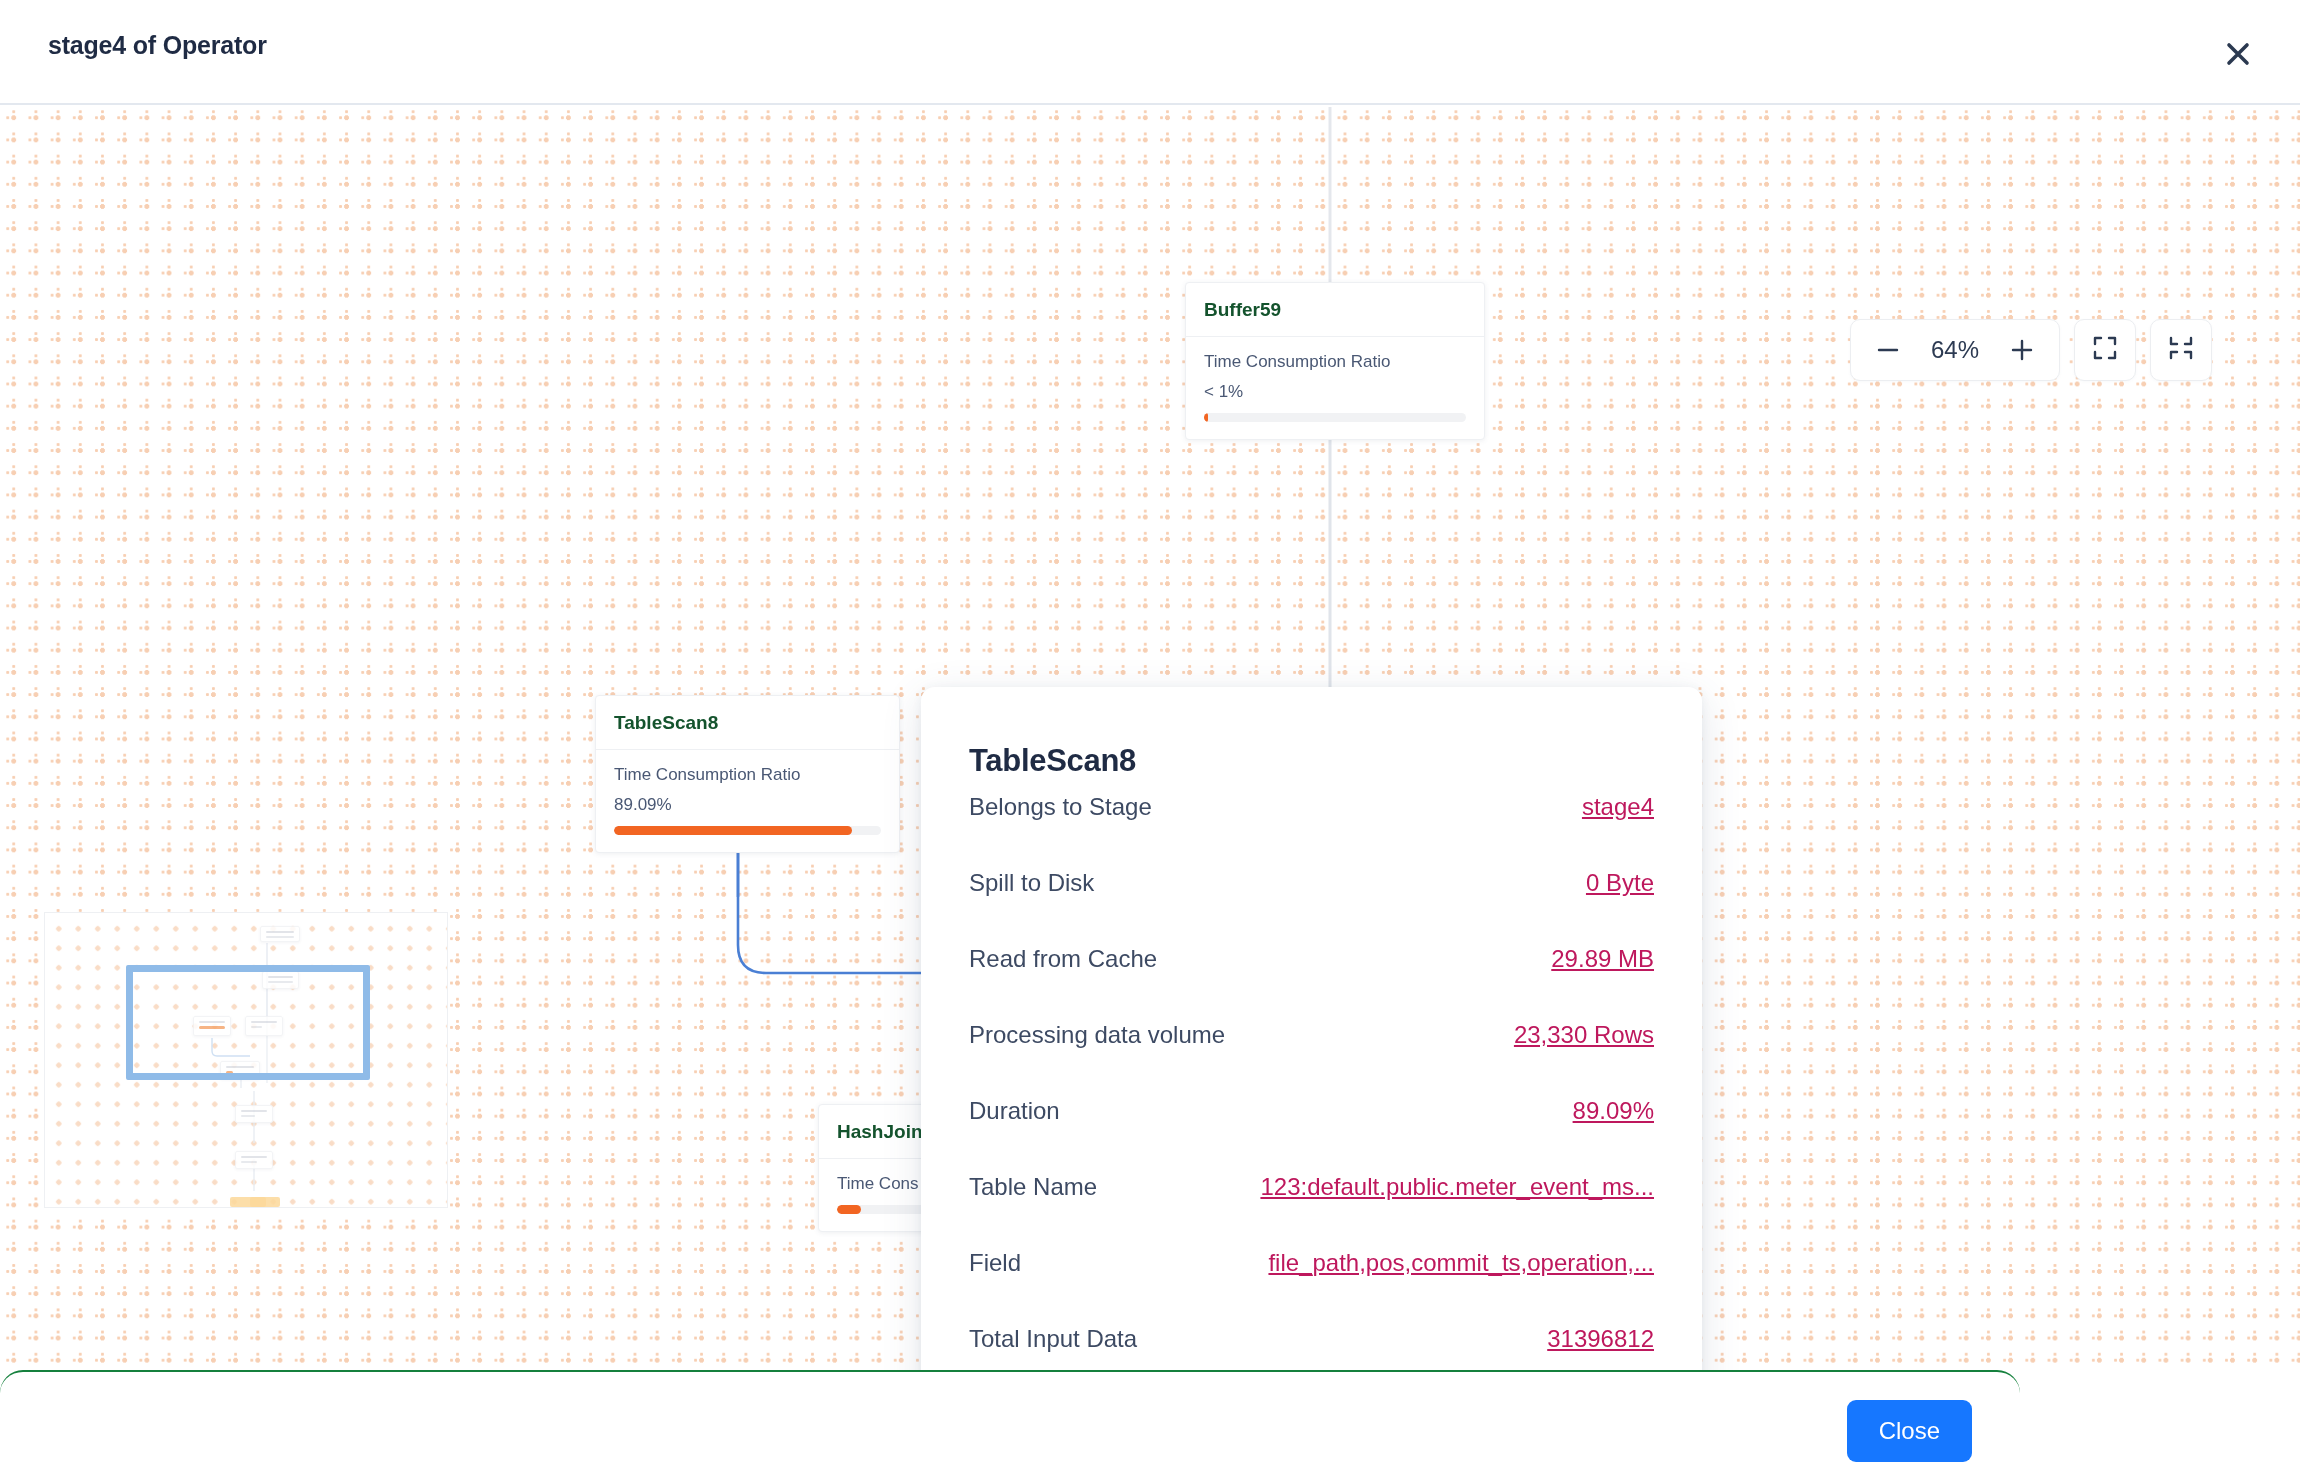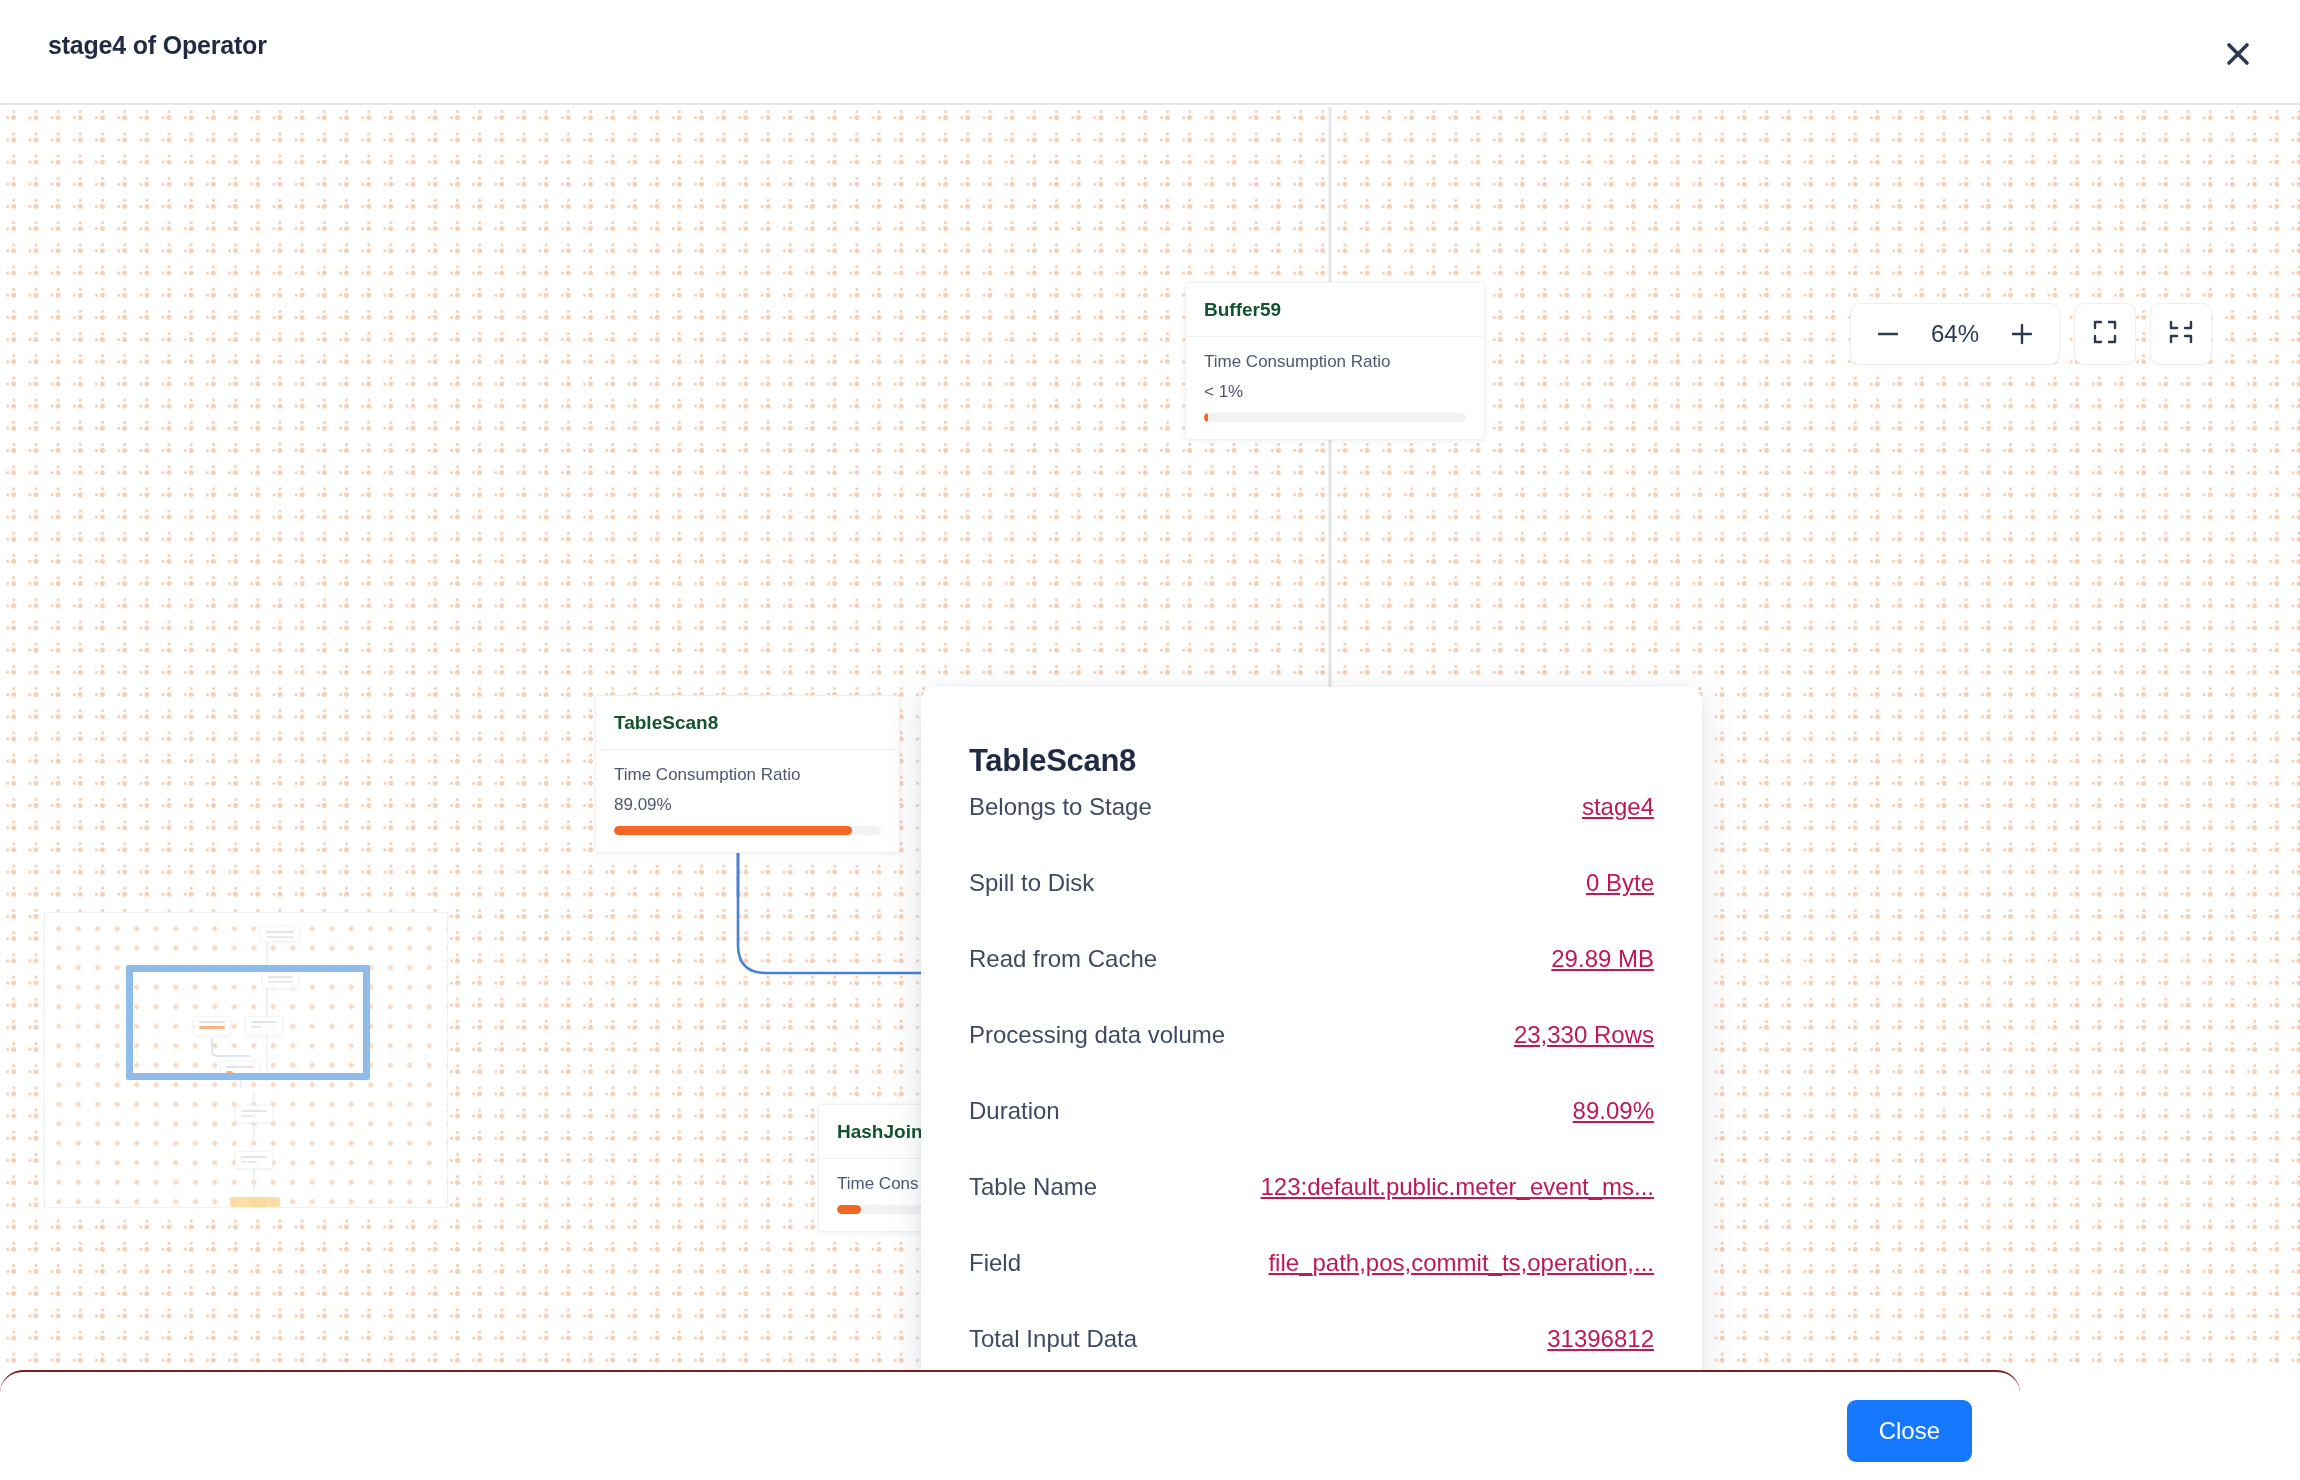--- a/index.html
+++ b/index.html
@@ -80,21 +80,21 @@
   .bar-track {
     height:9px; background:#f1f2f4; border-radius:5px; overflow:hidden;
   }
   .bar-fill { height:100%; background:#f26522; border-radius:5px; }
 
   #node-buffer59 { left:1185px; top:175px; width:300px; }
   #node-tablescan8 { left:595px; top:588px; width:305px; }
   #node-hashjoin { left:818px; top:997px; width:305px; }
 
   
-  .zoom-toolbar { position:absolute; right:88px; top:196px; display:flex; gap:14px; align-items:center; }
+  .zoom-toolbar { position:absolute; right:88px; top:212px; display:flex; gap:14px; align-items:center; }
   .zoom-group {
     display:flex; align-items:center; background:#fff;
     border:1px solid #eceef1; border-radius:10px;
     height:62px; padding:0 14px; gap:6px;
     box-shadow:0 1px 3px rgba(120,130,150,0.05);
   }
   .zbtn {
     width:46px; height:46px; display:flex; align-items:center; justify-content:center;
     cursor:pointer; color:#2c3a52;
   }
@@ -147,21 +147,21 @@
   .detail-row {
     display:flex; align-items:baseline; justify-content:space-between;
     height:76px; font-size:24px; color:#3d4a63;
   }
   .detail-row .dlabel { color:#3d4a63; white-space:nowrap; }
   .detail-row .dvalue { color:#be185d; text-align:right; white-space:nowrap;text-decoration:underline; }
 
   
   .footer {
     position:absolute; left:0; top:1370px; width:2020px; height:110px;
-    border-top:2px solid #7f1d1d; background:#fff;border-radius:23px;
+    border-top:2px solid #15803d; background:#fff;border-radius:23px;
   }
   .close-button {
     position:absolute; right:48px; top:28px;
     background:#1677ff; color:#fff; border:none; border-radius:9px;
     height:62px; padding:0 32px; font-size:24px; cursor:pointer;
     font-family:"Liberation Sans", sans-serif;
   }
 </style>
 </head>
 <body>

